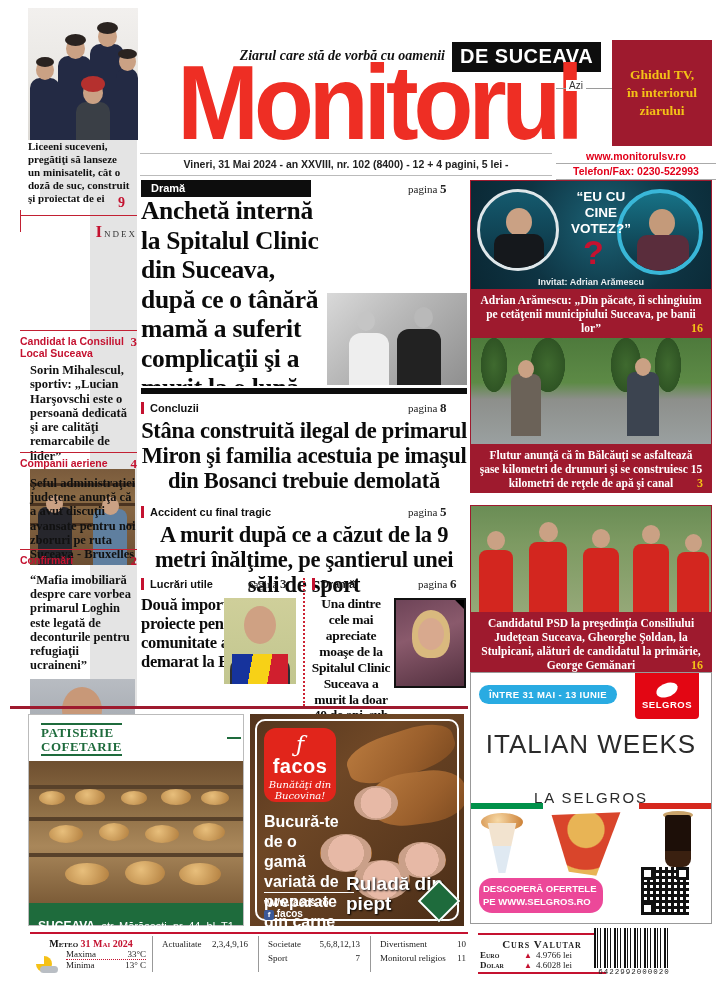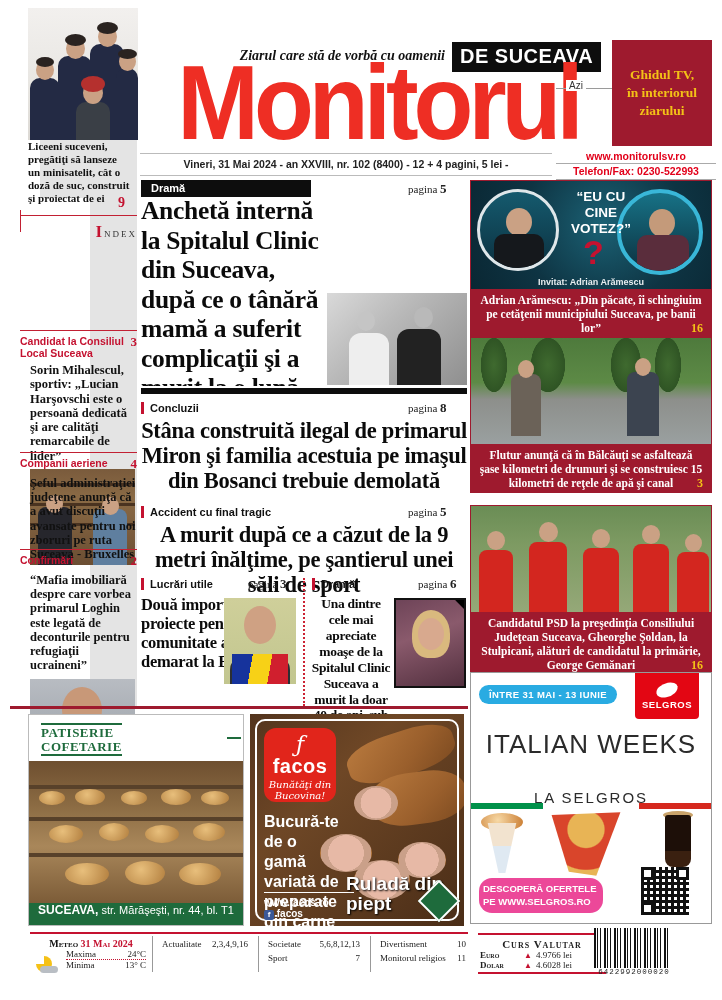--- a/index.html
+++ b/index.html
@@ -148,21 +148,21 @@
   
   .red-rule { position:absolute; left:10px; top:706px; width:458px; height:3px; background:#9e1a2e; }
   .mopan { position:absolute; left:28px; top:714px; width:216px; height:212px; border:1px solid #bbb; background:#fff; }
   .mopan-head { position:relative; height:46px; background:#fff; }
   .mopan-small { position:absolute; left:12px; top:8px; font-size:13px; font-weight:bold; color:#1e6b3c; letter-spacing:.5px; line-height:1.05; border-top:2px solid #1e6b3c; border-bottom:2px solid #1e6b3c; padding:1px 0; }
   .mopan-brand { position:absolute; left:86px; top:2px; font-size:34px; font-weight:bold; color:#1e6b3c; letter-spacing:1px; }
   .mopan-dash { position:absolute; right:2px; top:22px; width:14px; height:2px; background:#1e6b3c; }
   .mopan-photo { height:142px; background:linear-gradient(180deg,#6e4f30 0%,#8a6a42 30%,#a9875a 60%,#7c5c38 100%); position:relative; overflow:hidden; }
   .shelf-row { position:absolute; left:0; width:100%; height:4px; background:#58412a; }
   .bread { position:absolute; border-radius:50%; background:radial-gradient(circle at 40% 35%,#e8bf7c,#b07c3c); }
-  .mopan-bar { height:22px; background:#1e6b3c; color:#fff; text-align:center; font-family:"Liberation Sans", sans-serif; font-size:11px; padding-top:0; }
+  .mopan-bar { height:22px; background:#1e6b3c; color:#fff; text-align:center; font-family:"Liberation Sans", sans-serif; font-size:11px; padding-top:16px; }
   .mopan-bar b { font-size:12px; }
 
   .facos { position:absolute; left:250px; top:714px; width:214px; height:212px; background:linear-gradient(135deg,#53341d 0%,#6e4726 35%,#4a2d17 100%); overflow:hidden; }
   .facos-inner { position:absolute; left:5px; top:5px; right:5px; bottom:5px; border:2px solid #fff; border-radius:10px; }
   .meatroll { position:absolute; border-radius:40%; background:linear-gradient(140deg,#b97a3e 0%,#9a5f2c 60%,#7c4a20 100%); }
   .meatslice { position:absolute; border-radius:50%; background:radial-gradient(circle at 50% 50%,#e7b9a6 0 55%,#caa089 56% 78%,#b97a3e 79% 100%); }
   .facos-logo { position:absolute; left:14px; top:14px; width:72px; height:74px; background:#e1251b; border-radius:12px; text-align:center; }
   .facos-f { color:#fff; font-family:"DejaVu Serif", serif; font-style:italic; font-size:22px; line-height:1; margin-top:6px; }
   .facos-name { color:#fff; font-family:"Liberation Sans", sans-serif; font-weight:bold; font-size:20px; letter-spacing:.5px; line-height:1; }
   .facos-tag { color:#fff; font-family:"DejaVu Serif", serif; font-style:italic; font-size:10px; margin-top:3px; }
@@ -460,21 +460,21 @@
   </div>
 
   <div class="footer-rule"></div>
 
   <div class="meteo">
     <div class="meteo-title"><span>Meteo</span> <span class="dt">31 Mai 2024</span></div>
     <div class="sun"></div>
     <div class="cloud"></div>
     <div class="meteo-row maxima">
         <span>Maxima</span>
-        <span>24°C</span>
+        <span>33°C</span>
       </div>
     <div class="meteo-row">
         <span>Minima</span>
         <span>13° C</span>
       </div>
   </div>
 
   <div class="f-vsep" style="left:152px;"></div>
   <div class="f-col" style="left:162px; width:86px;">
     <div class="row">

